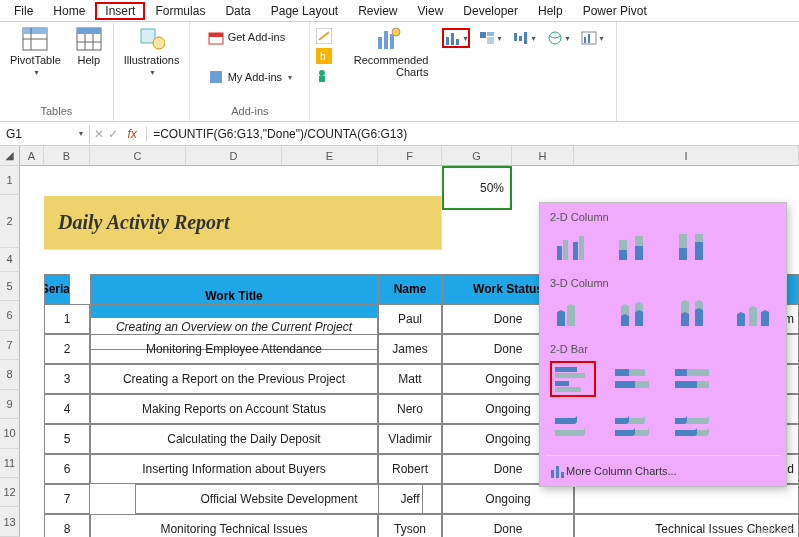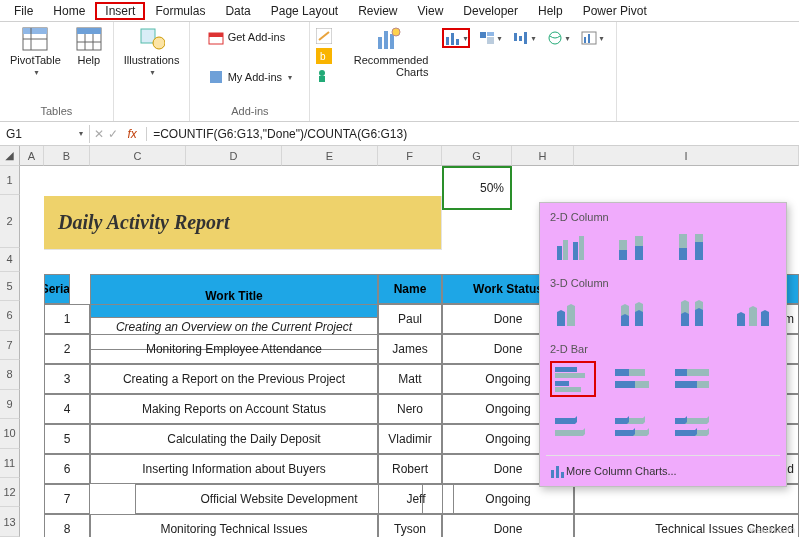--- a/index.html
+++ b/index.html
@@ -296,21 +296,21 @@
       <div class="cell bd" style="left: 358px; top: 258px; width: 64px; height: 30px;">Vladimir</div>
       <div class="cell bd" style="left: 422px; top: 258px; width: 132px; height: 30px;">Ongoing</div>
       <div class="cell bd" style="left: 554px; top: 258px; width: 225px; height: 30px; justify-content: flex-end;"></div>
       <div class="cell bd" style="left: 24px; top: 288px; width: 46px; height: 30px;">6</div>
       <div class="cell bd" style="left: 70px; top: 288px; width: 288px; height: 30px;">Inserting Information about Buyers</div>
       <div class="cell bd" style="left: 358px; top: 288px; width: 64px; height: 30px;">Robert</div>
       <div class="cell bd" style="left: 422px; top: 288px; width: 132px; height: 30px;">Done</div>
       <div class="cell bd" style="left: 554px; top: 288px; width: 225px; height: 30px; justify-content: flex-end;">d</div>
       <div class="cell bd" style="left: 24px; top: 318px; width: 46px; height: 30px;">7</div>
       <div class="cell bd" style="left: 70px; top: 318px; width: 288px; height: 30px; margin-left: 45px;">Official Website Development</div>
-      <div class="cell bd" style="left: 358px; top: 318px; width: 76px; height: 30px;">Jeff</div>
+      <div class="cell bd" style="left: 358px; top: 318px; width: 64px; height: 30px;">Jeff</div>
       <div class="cell bd" style="left: 422px; top: 318px; width: 132px; height: 30px; justify-content: center;">Ongoing</div>
       <div class="cell bd" style="left: 554px; top: 318px; width: 225px; height: 30px; justify-content: flex-end;"></div>
       <div class="cell bd" style="left: 24px; top: 348px; width: 46px; height: 30px;">8</div>
       <div class="cell bd" style="left: 70px; top: 348px; width: 288px; height: 30px;">Monitoring Technical Issues</div>
       <div class="cell bd" style="left: 358px; top: 348px; width: 64px; height: 30px;">Tyson</div>
       <div class="cell bd" style="left: 422px; top: 348px; width: 132px; height: 30px; justify-content: center;">Done</div>
       <div class="cell bd" style="left: 554px; top: 348px; width: 225px; height: 30px; justify-content: flex-end;">Technical Issues Checked</div>
     </div>
 
   <div class="gallery">

